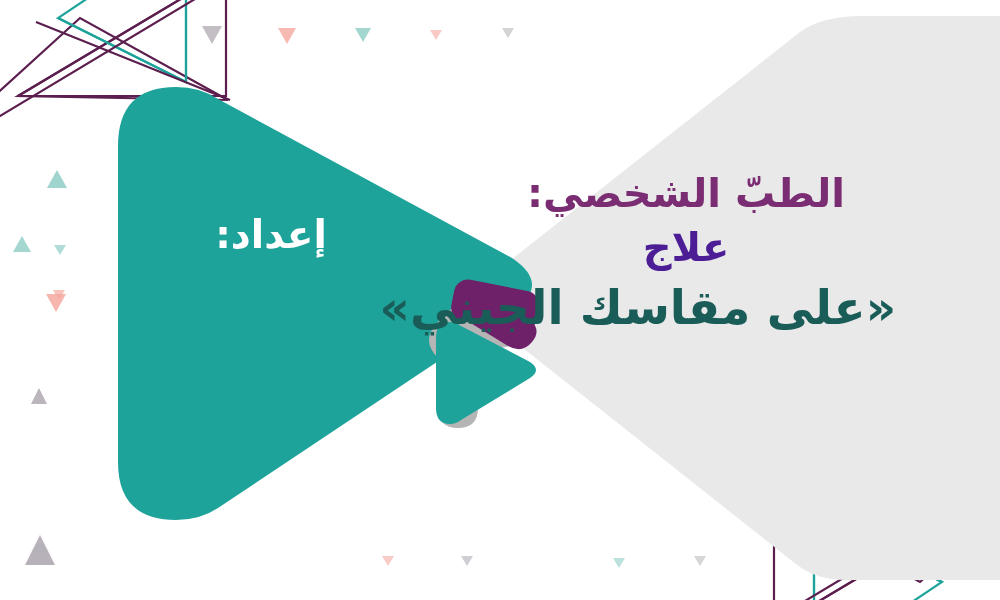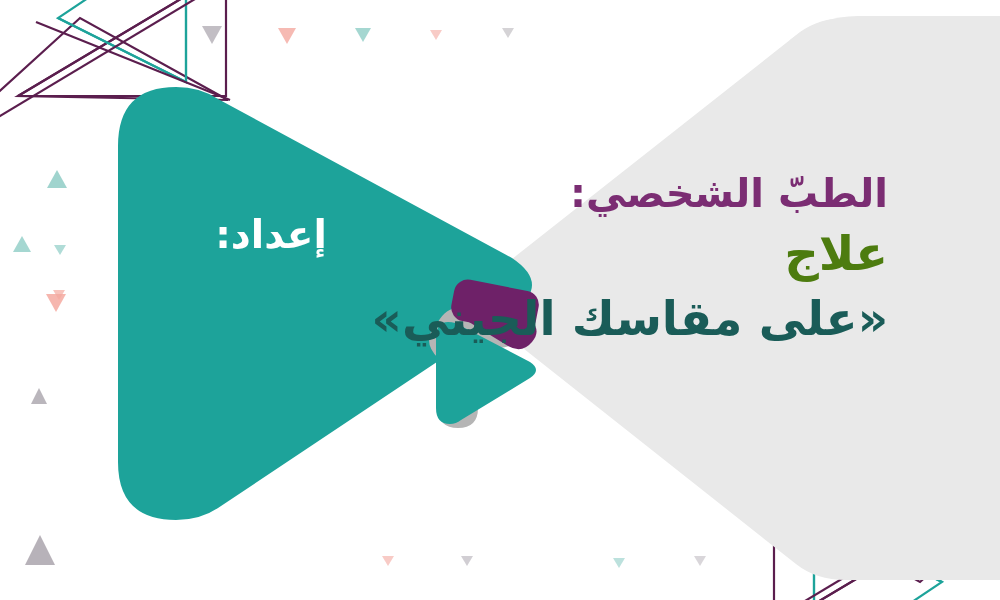--- a/index.html
+++ b/index.html
@@ -25,42 +25,43 @@
     height: 600px;
   }
   #deco-layer { z-index: 1; }
   #shape-layer { z-index: 2; }
   #logo-layer  { z-index: 3; }
   #text-layer  { z-index: 4; }
 
   
   #headline-block {
     position: absolute;
-    right: 112px;
+    right: 104px;
     top: 168px;
     width: 420px;
+    text-align: center;
     direction: rtl;
     z-index: 4;
   }
   .headline-line {
     display: block;
     font-family: "DejaVu Sans", "Liberation Sans", sans-serif;
     font-weight: 700;
     letter-spacing: 0;
     white-space: nowrap;
   }
   #headline-line-1 {
     font-size: 40px;
     line-height: 1.28;
     color: #7B2D73;
   }
   #headline-line-2 {
-    font-size: 48px;
+    font-size: 40px;
     line-height: 1.42;
-    color: #4d7c0f;
+    color: #4c1d95;
   }
   #headline-line-3 {
     font-size: 47px;
     line-height: 1.36;
     color: #1A5C58;
   }
 
   
   #credit-block {
     position: absolute;

